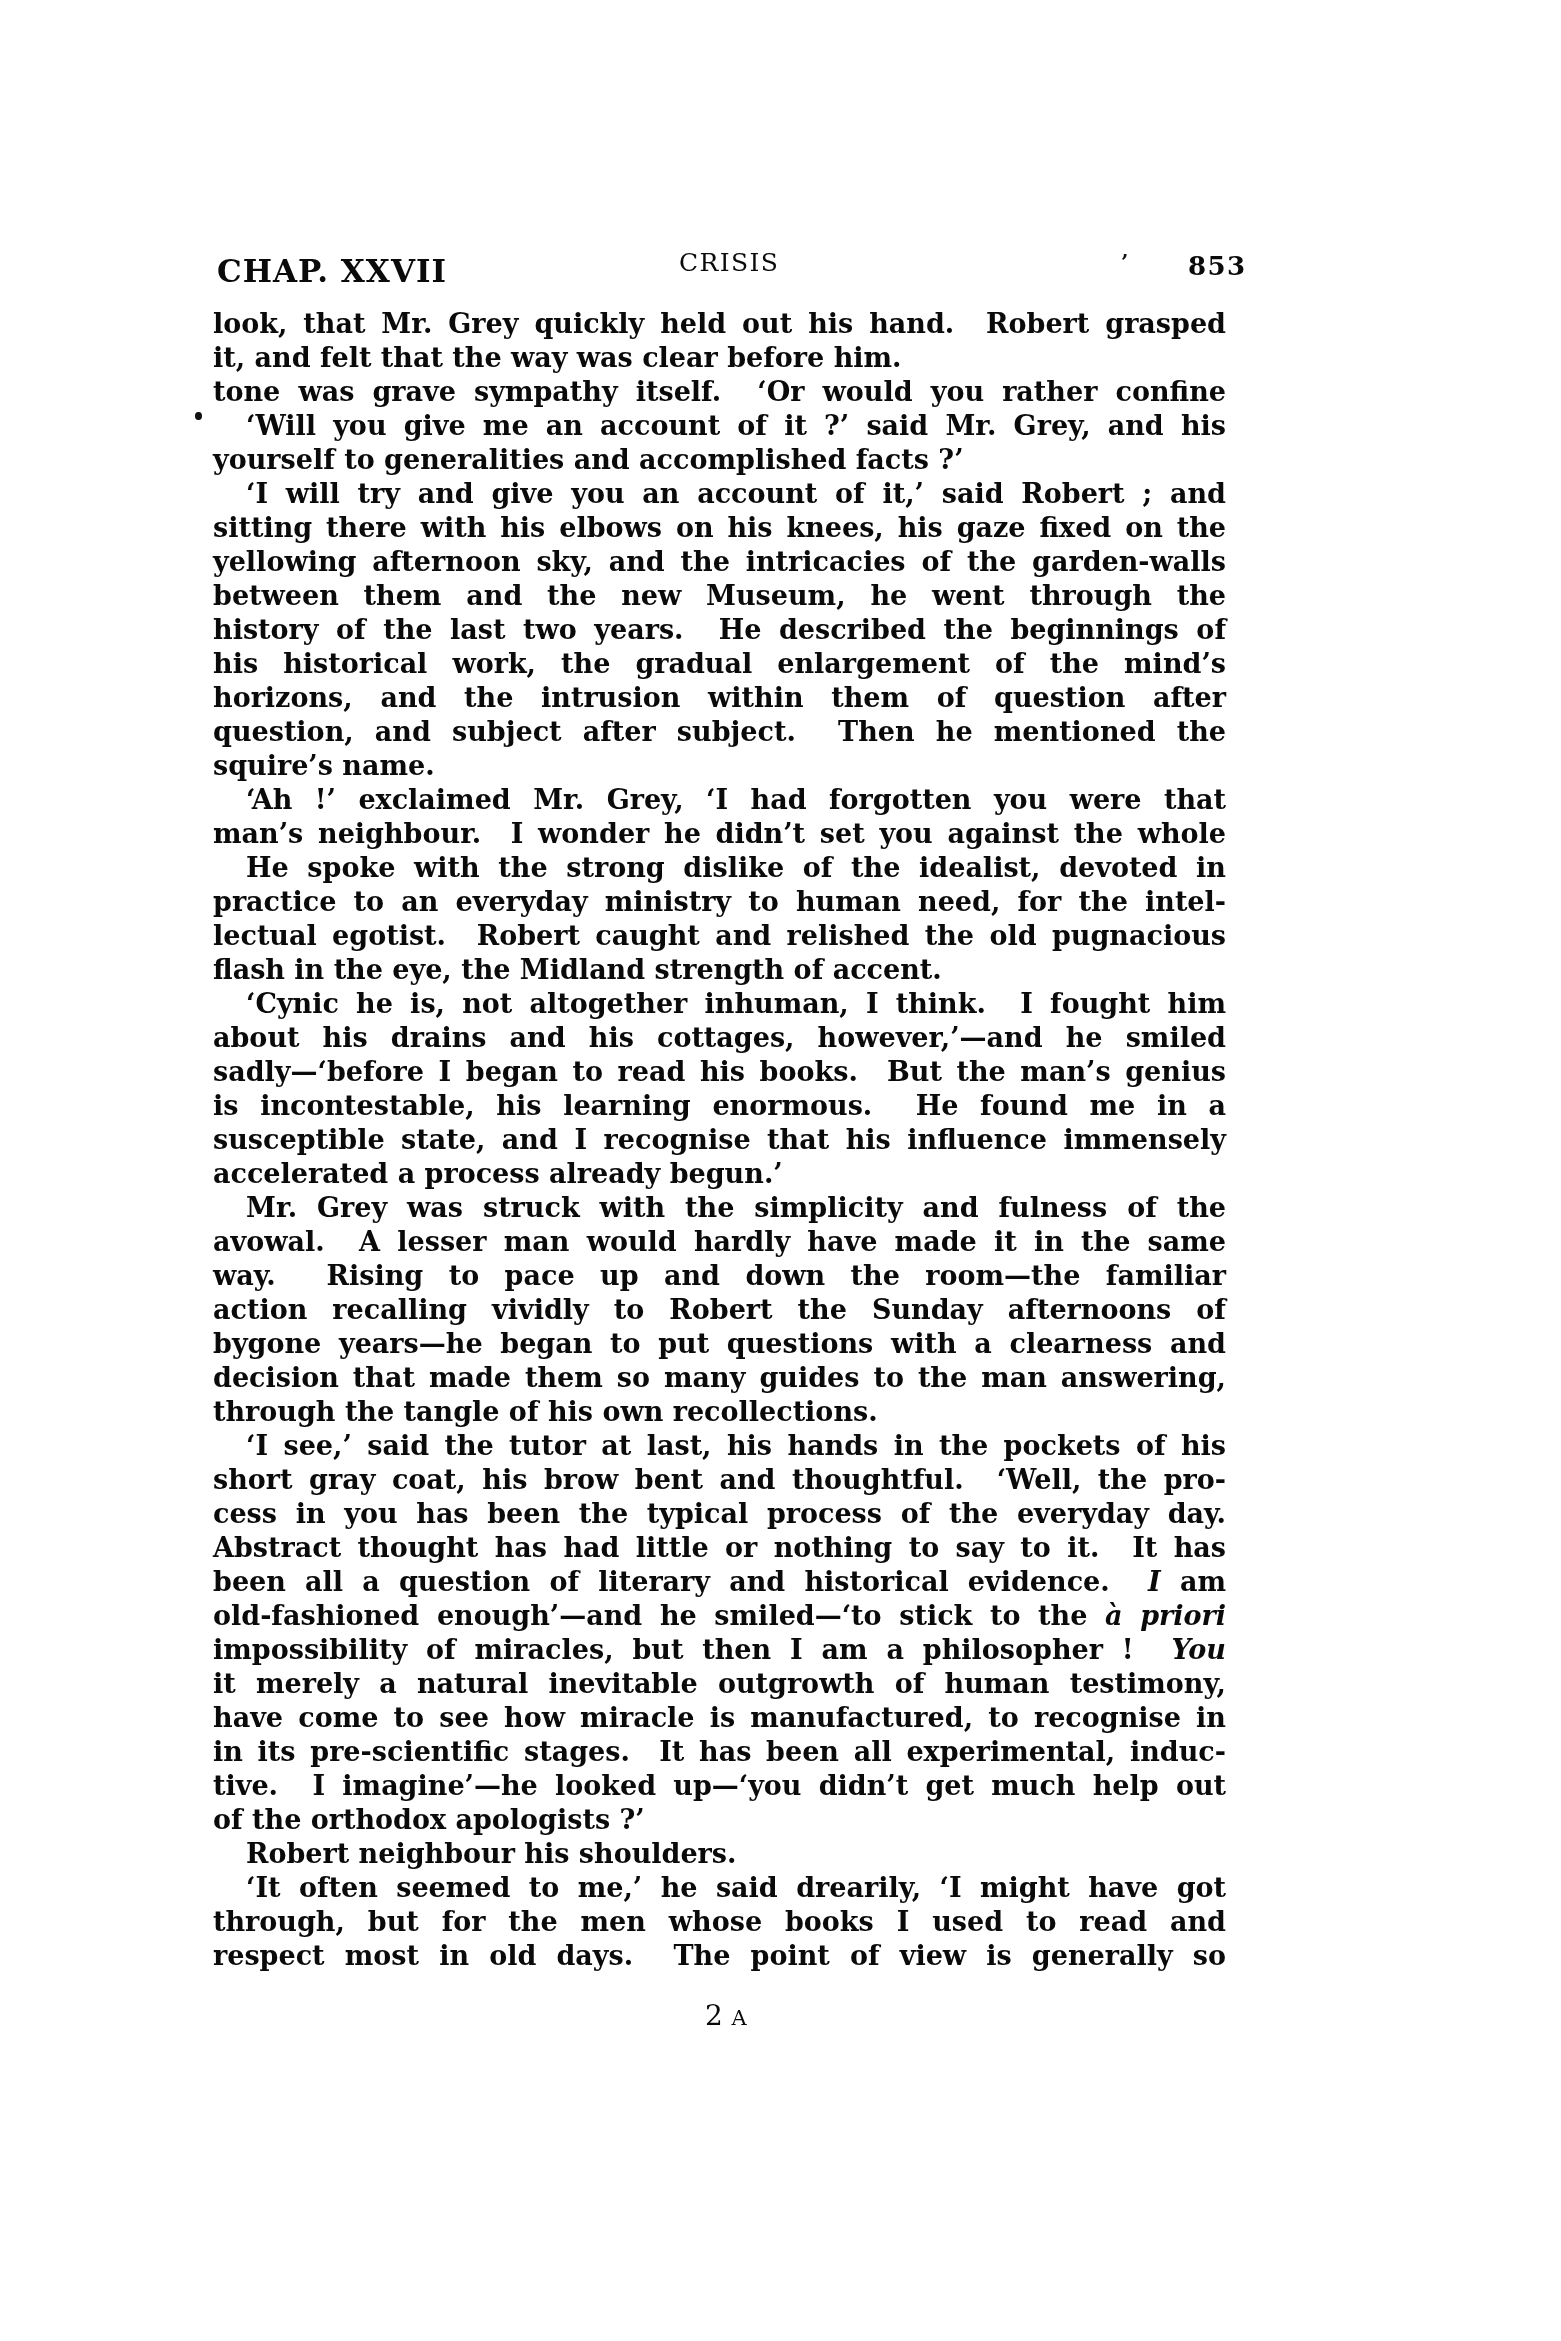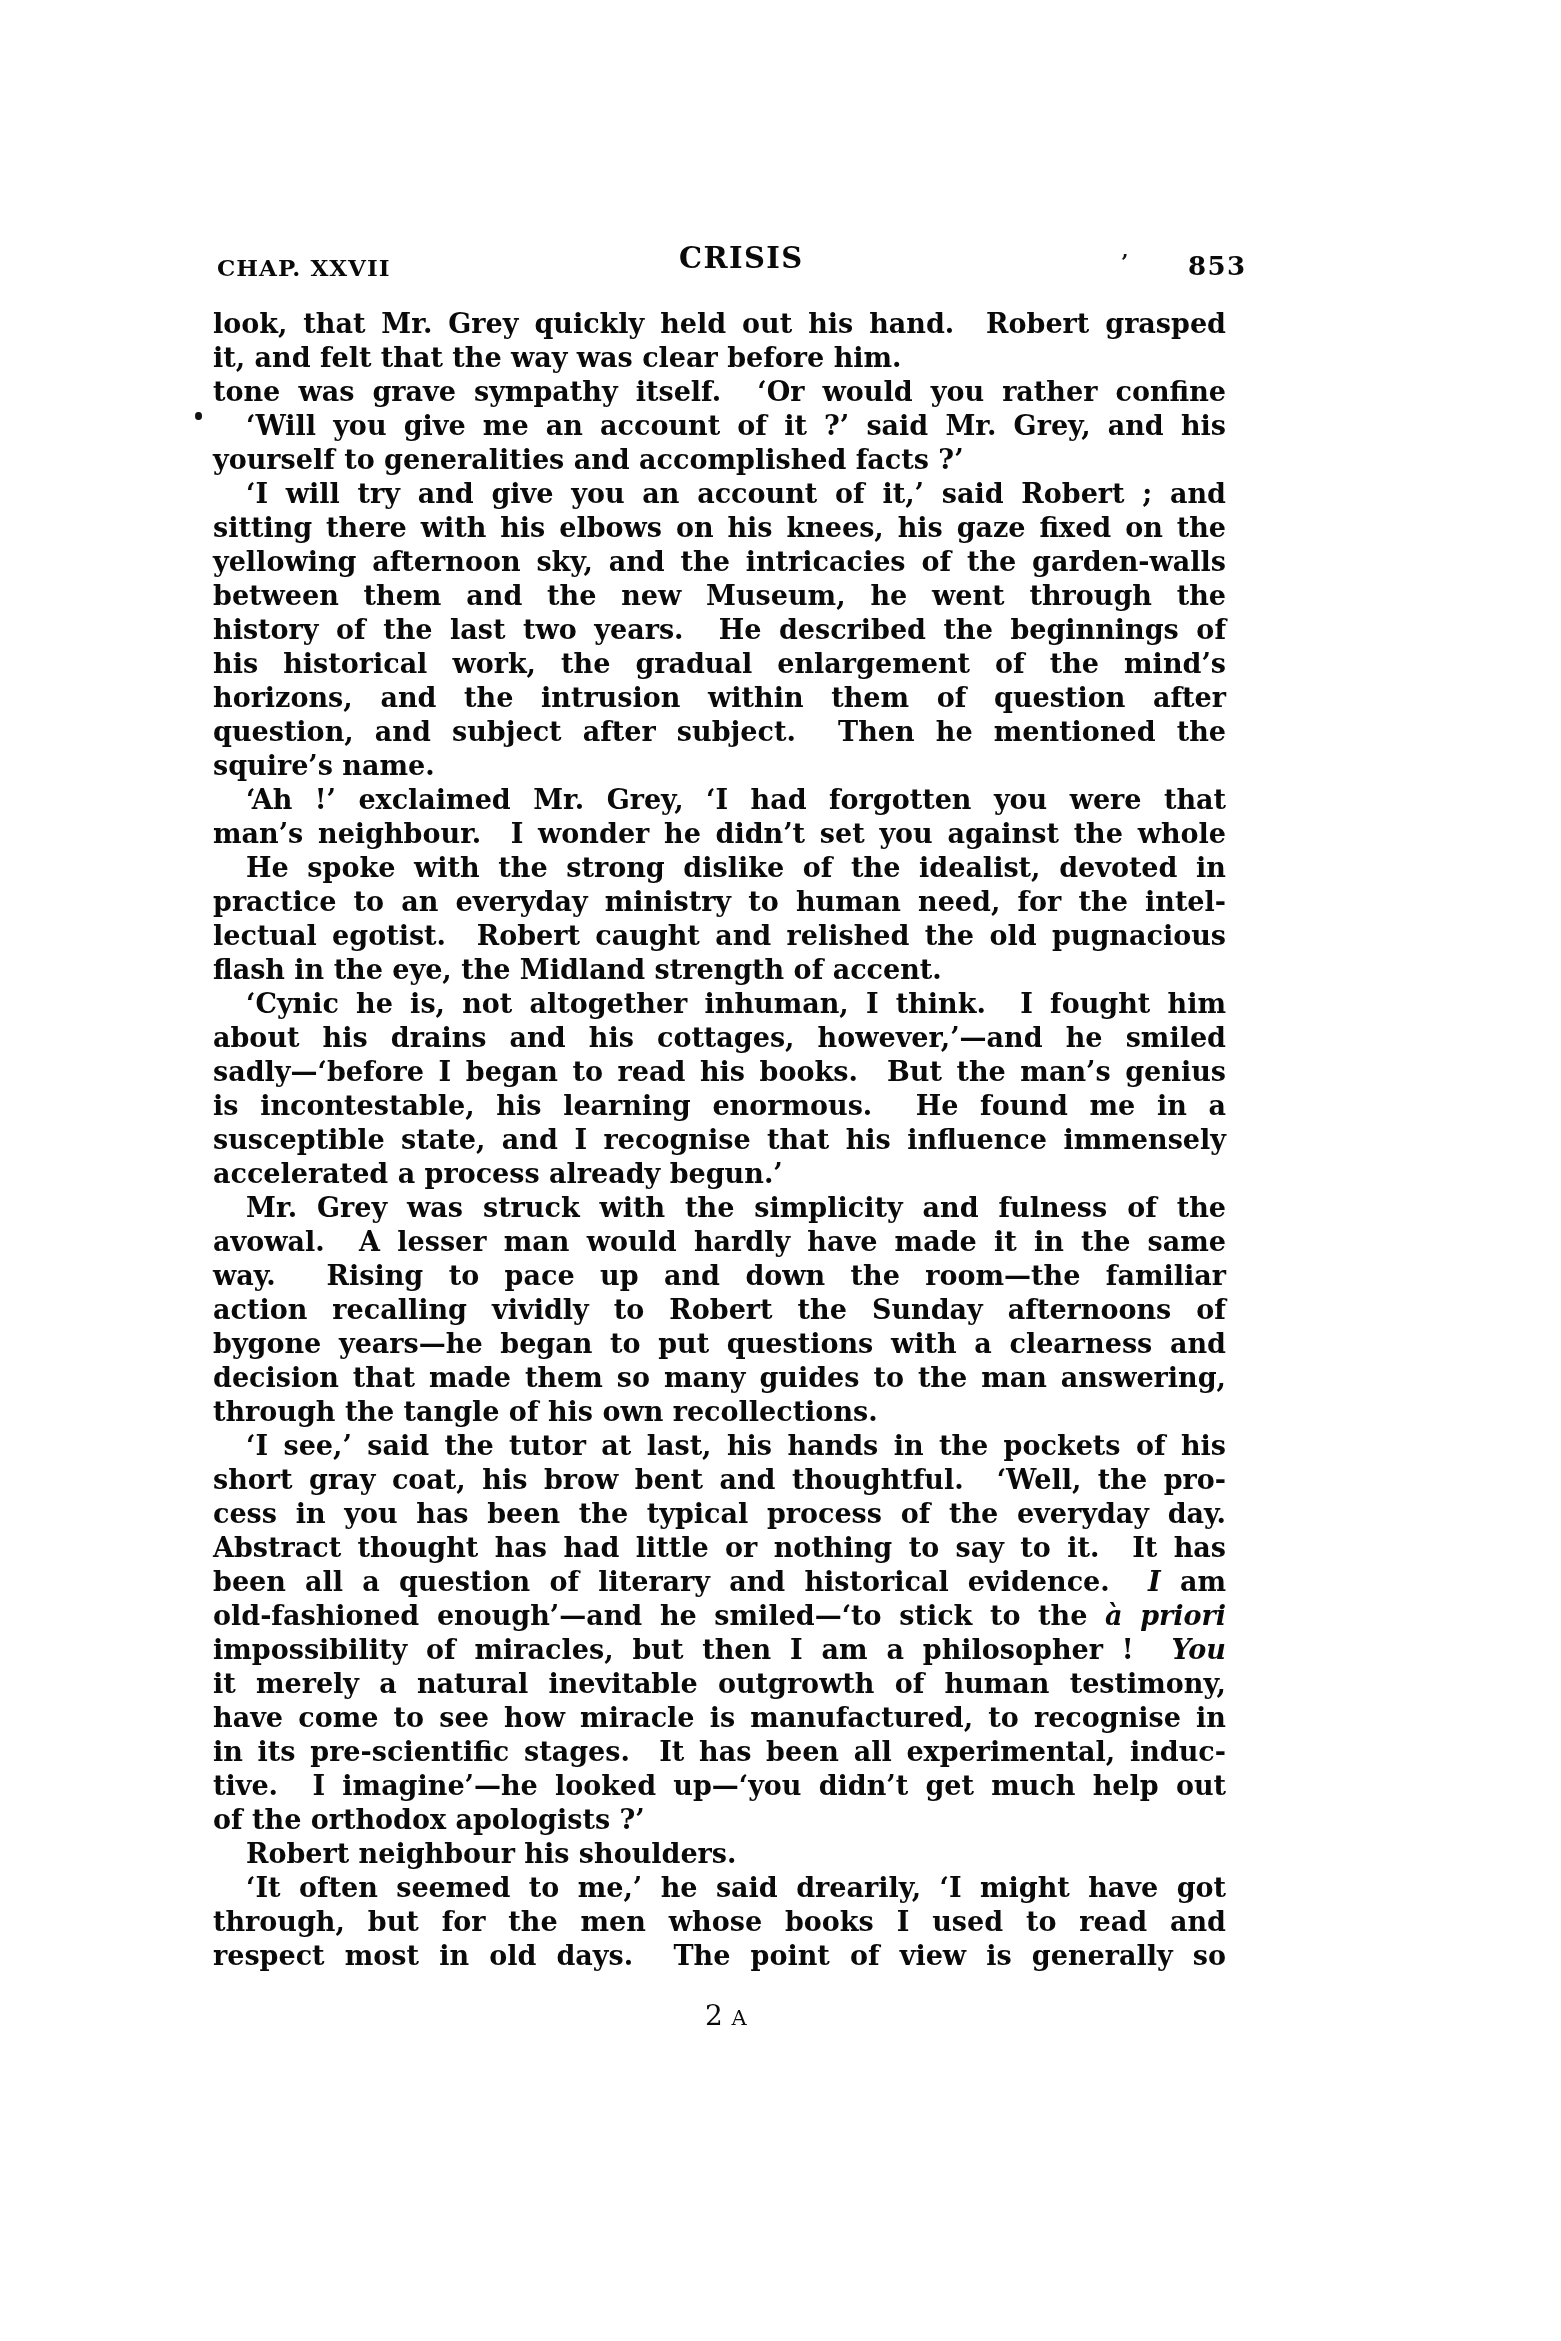--- a/index.html
+++ b/index.html
@@ -15,32 +15,32 @@
     color: #0a0a0a;
     font-family: "DejaVu Serif", serif;
     overflow: hidden;
   }
 
   
   .running-head-chapter {
     position: absolute;
     left: 217px;
     top: 256px;
-    font-size: 23px;
+    font-size: 31px;
     font-weight: bold;
     letter-spacing: 1px;
     line-height: 1;
     white-space: nowrap;
   }
   .running-head-title {
     position: absolute;
     left: 679px;
-    top: 244px;
-    font-size: 29px;
-    font-weight: bold;
+    top: 250px;
+    font-size: 25px;
+    font-weight: normal;
     letter-spacing: 1.4px;
     line-height: 1;
     white-space: nowrap;
   }
   .page-number {
     position: absolute;
     left: 1188px;
     top: 253px;
     font-size: 26px;
     font-weight: bold;

